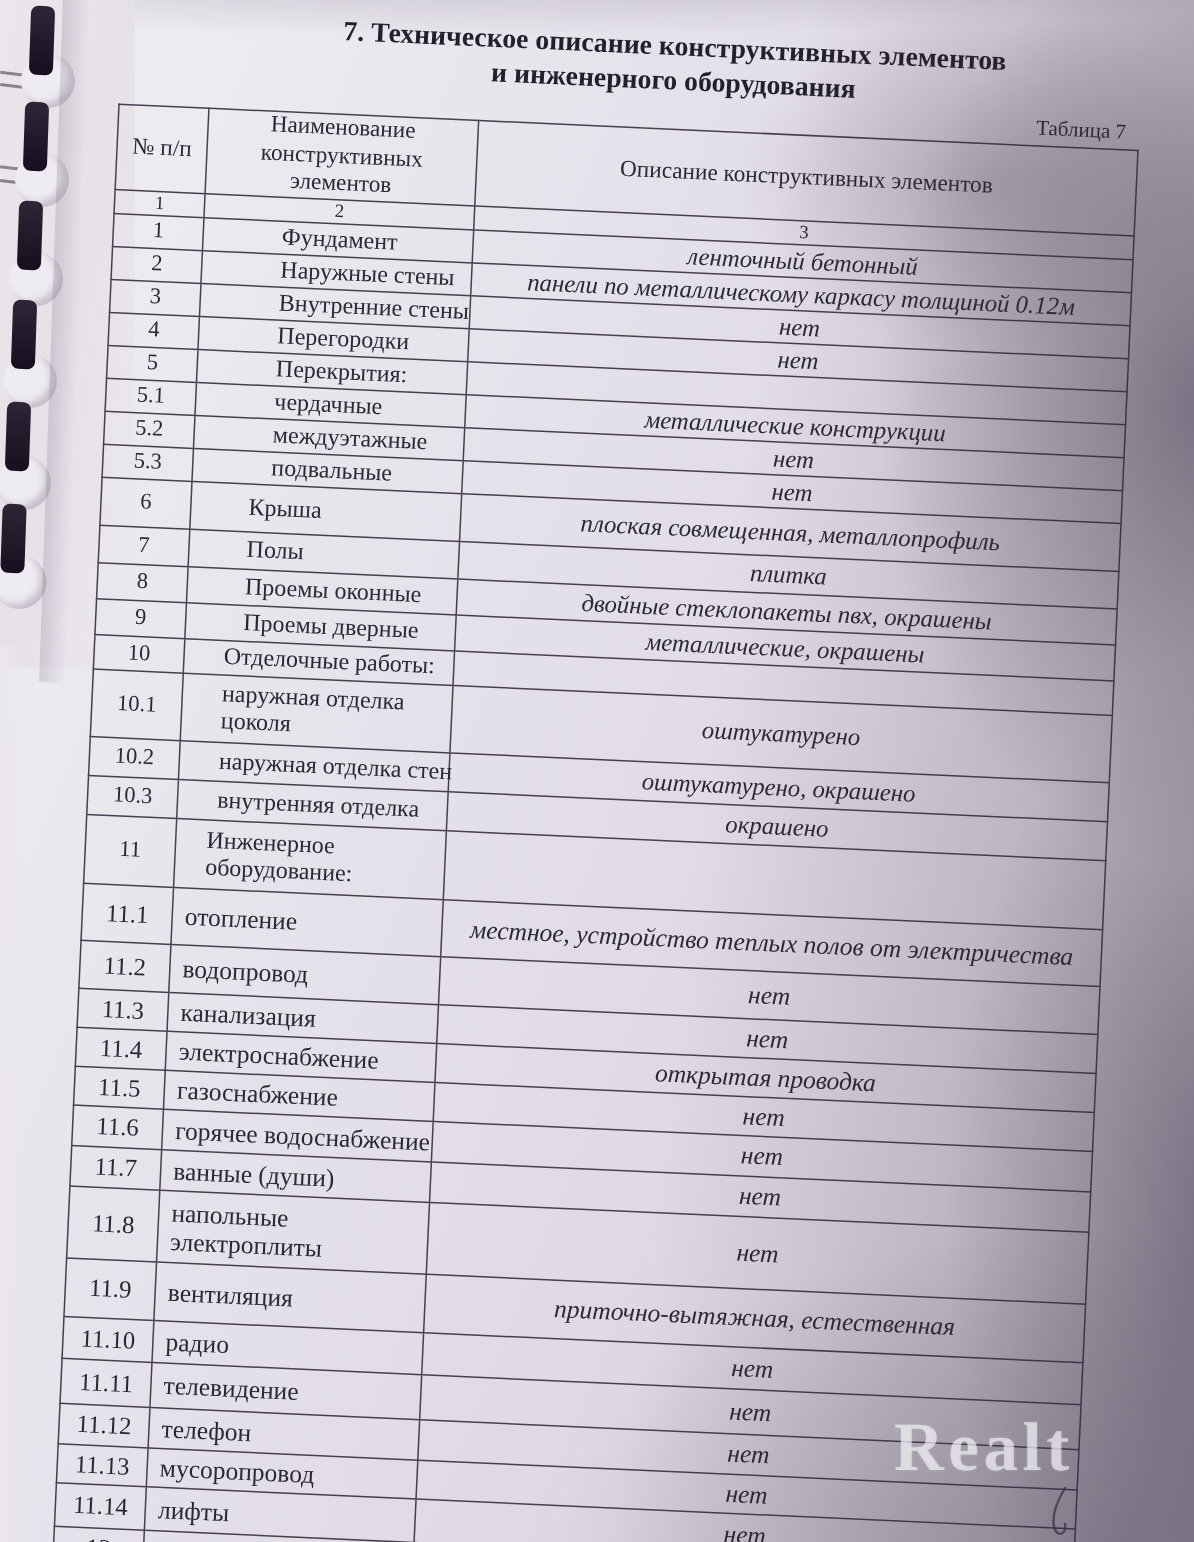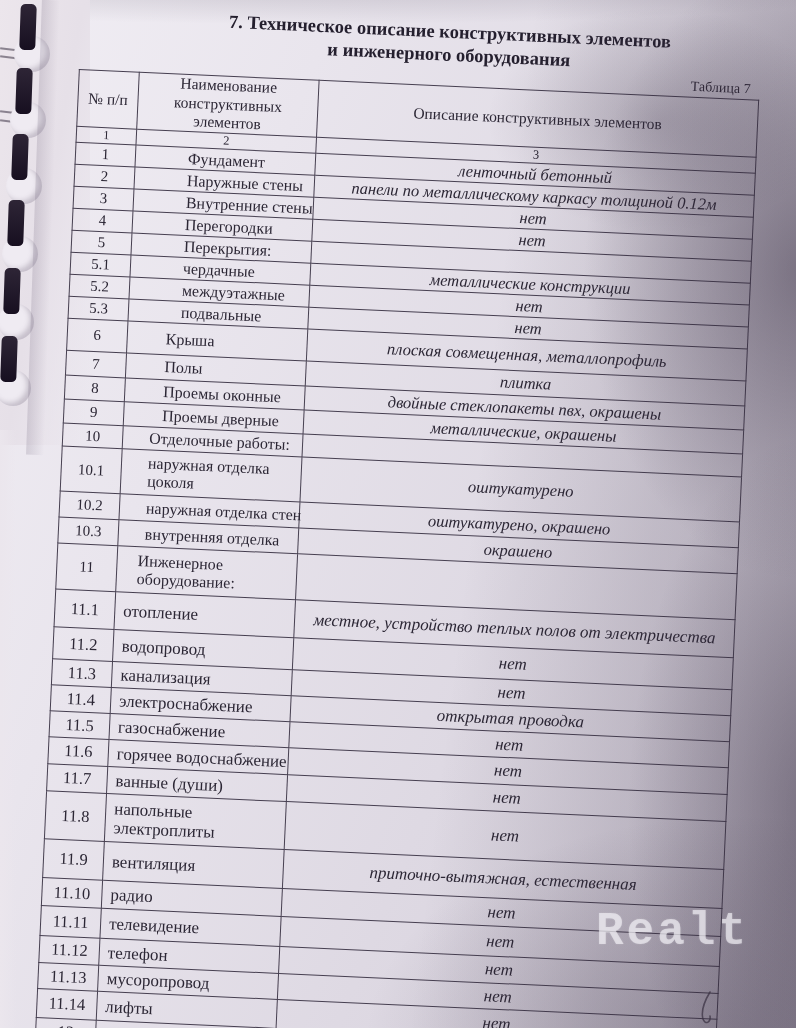--- a/index.html
+++ b/index.html
@@ -120,22 +120,22 @@
     background:
       radial-gradient(ellipse 300px 430px at 800px 270px, rgba(52,42,62,.45), rgba(52,42,62,0) 72%),
       radial-gradient(ellipse 260px 520px at 815px 810px, rgba(52,42,62,.42), rgba(52,42,62,0) 72%),
       radial-gradient(ellipse 230px 150px at 660px 120px, rgba(52,42,62,.22), rgba(52,42,62,0) 75%),
       radial-gradient(ellipse 500px 300px at 740px 1040px, rgba(52,42,62,.30), rgba(52,42,62,0) 75%),
       linear-gradient(97deg, rgba(52,42,62,0) 58%, rgba(52,42,62,.16) 78%, rgba(52,42,62,.28) 100%);
   }
 
   
   .watermark {
-    position:absolute; left:596px; top:906px; z-index:6;
-    font-family:Liberation Mono, monospace; font-weight:800;
+    position:absolute; left:596px; top:938px; z-index:6;
+    font-family:Liberation Serif, serif; font-weight:800;
     font-size:46px; letter-spacing:3px;
     color:rgba(245,243,248,.62);
     text-shadow:0 0 2px rgba(245,243,248,.25);
   }
 </style>
 </head>
 <body>
 
 <div id="frame">
 

